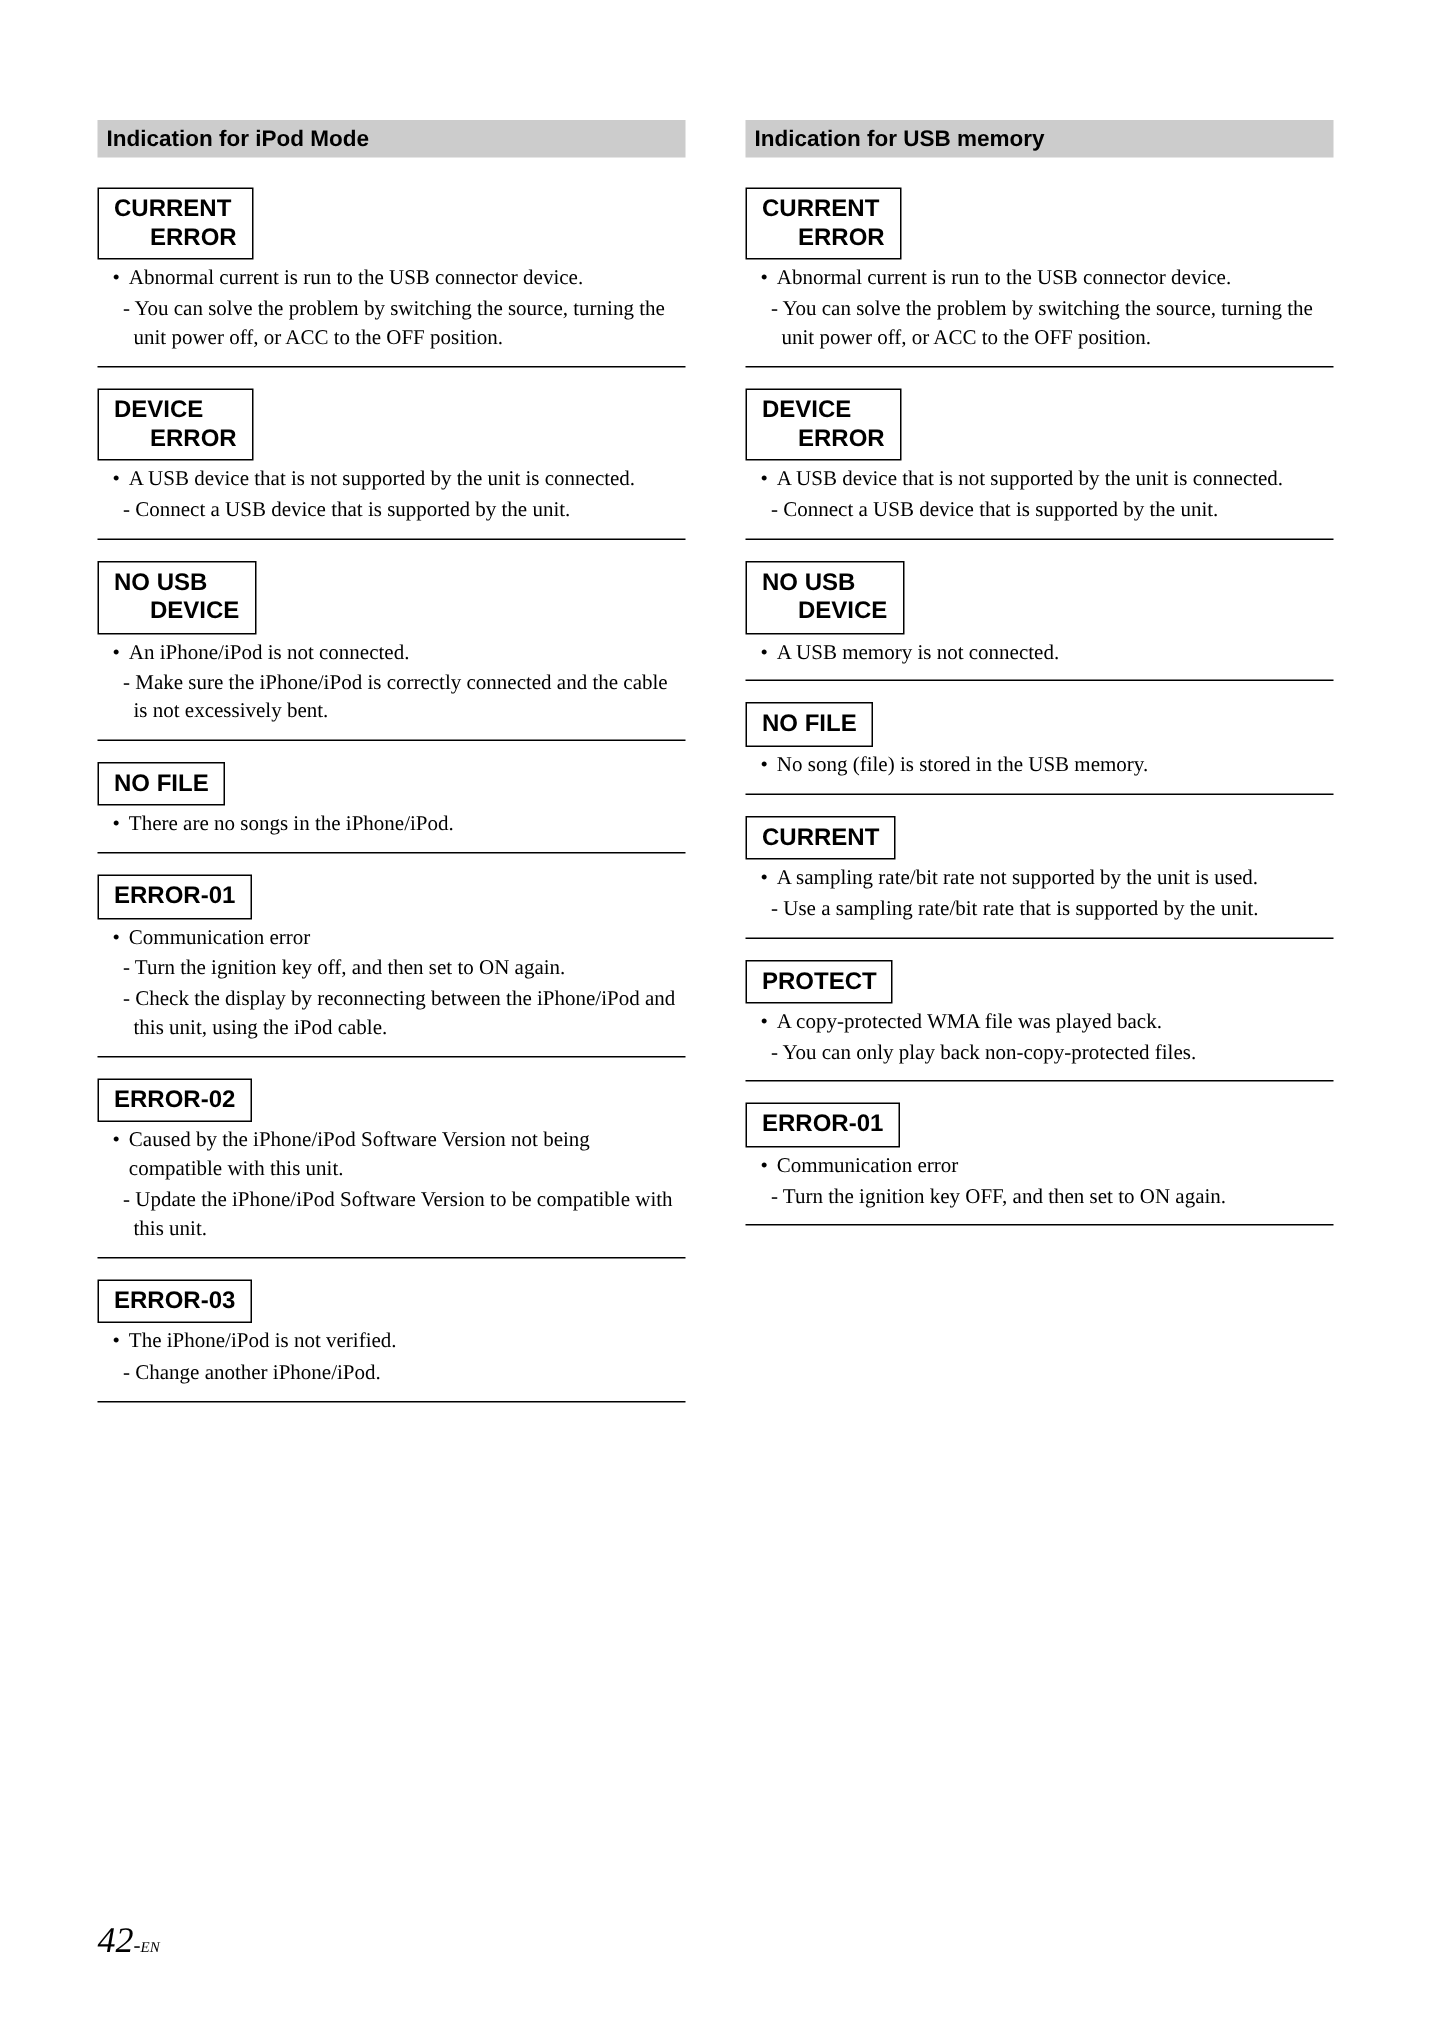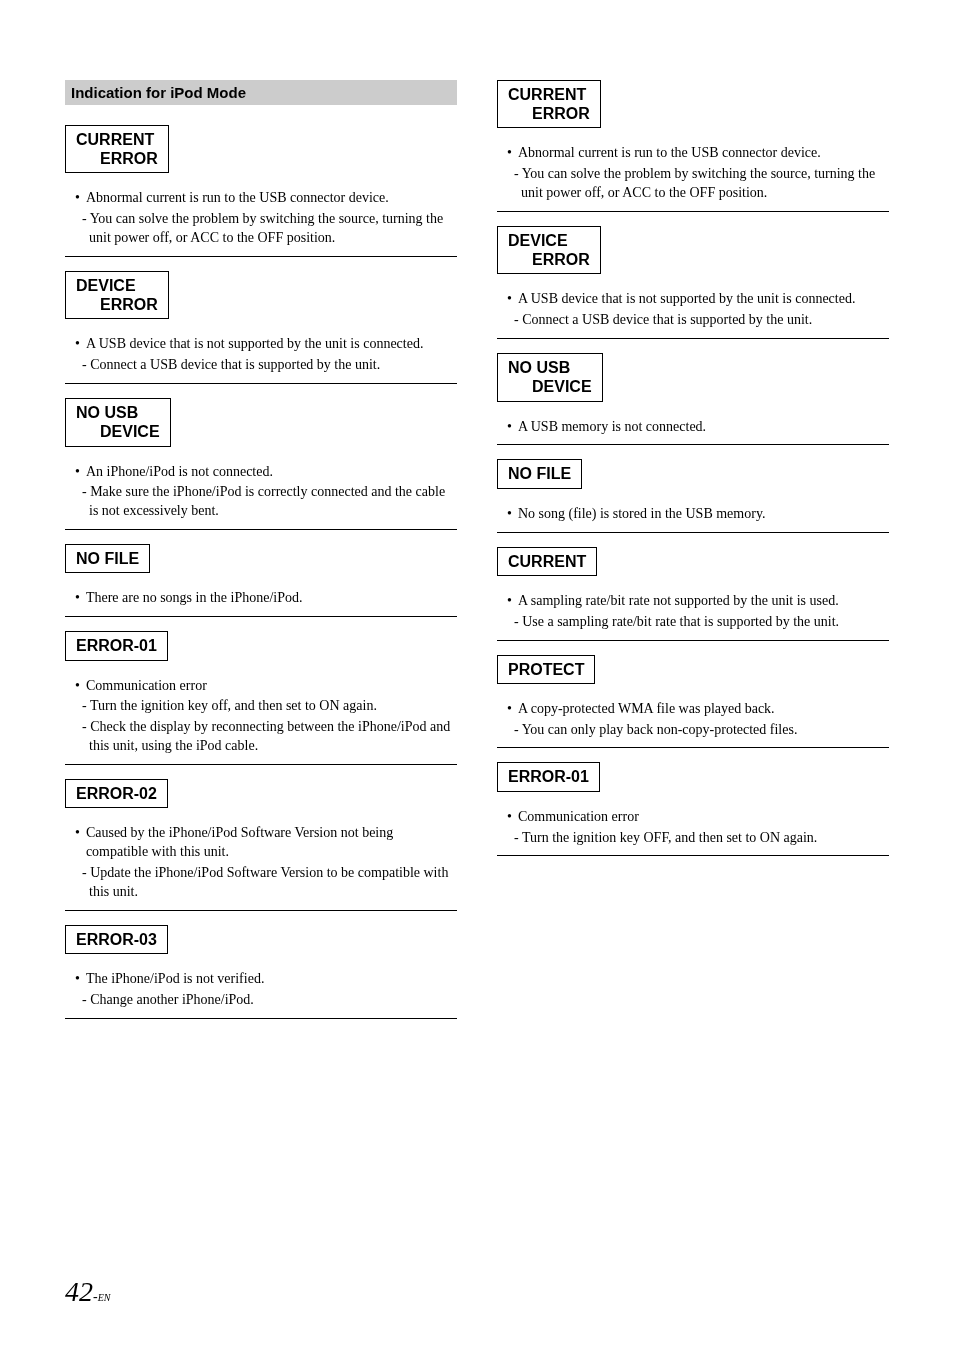--- a/index.html
+++ b/index.html
@@ -26,21 +26,21 @@
     }
     .error-block { margin-bottom: 14px; }
     .error-box {
       display: inline-block;
       border: 1.5px solid #000;
       padding: 4px 10px;
       font-family: Arial, Helvetica, sans-serif;
       font-weight: bold;
       font-size: 16px;
       line-height: 1.2;
-      margin-bottom: 16px;
+      margin-bottom: 4px;
     }
     .error-box-line { display: block; }
     .bullet-item {
       display: flex;
       align-items: flex-start;
       font-size: 14px;
       line-height: 1.35;
       padding-left: 10px;
       margin-bottom: 2px;
     }
@@ -58,21 +58,21 @@
       margin-top: 8px;
       margin-bottom: 14px;
     }
     .page-num {
       position: absolute;
       bottom: 40px;
       left: 65px;
       font-family: "Times New Roman", Times, serif;
       font-style: italic;
     }
-    .pn-big { font-size: 28px; }
+    .pn-big { font-size: 24px; }
     .pn-smallen { font-size: 10px; }
     .pn-dash { font-size: 14px; }
   </style>
 </head>
 <body>
 
 <div class="columns">
   <div class="col">
     <div class="section-header">Indication for iPod Mode</div>
     <div>
@@ -100,20 +100,21 @@
             <span class="bullet">•</span>
             <span>Caused by the iPhone/iPod Software Version not being compatible with this unit.</span>
           </div><div class="sub-line">- Update the iPhone/iPod Software Version to be compatible with this unit.</div><hr class="sep"></div>
         <div class="error-block"><div class="error-box"><span class="error-box-line">ERROR-03</span></div><div class="bullet-item">
             <span class="bullet">•</span>
             <span>The iPhone/iPod is not verified.</span>
           </div><div class="sub-line">- Change another iPhone/iPod.</div><hr class="sep"></div>
       </div>
   </div>
   <div class="col">
+    <div class="section-header">Indication for USB memory</div>
     <div>
         <div class="error-block"><div class="error-box"><span class="error-box-line">CURRENT</span><span class="error-box-line" style="padding-left: 24px;">ERROR</span></div><div class="bullet-item">
             <span class="bullet">•</span>
             <span>Abnormal current is run to the USB connector device.</span>
           </div><div class="sub-line">- You can solve the problem by switching the source, turning the unit power off, or ACC to the OFF position.</div><hr class="sep"></div>
         <div class="error-block"><div class="error-box"><span class="error-box-line">DEVICE</span><span class="error-box-line" style="padding-left: 24px;">ERROR</span></div><div class="bullet-item">
             <span class="bullet">•</span>
             <span>A USB device that is not supported by the unit is connected.</span>
           </div><div class="sub-line">- Connect a USB device that is supported by the unit.</div><hr class="sep"></div>
         <div class="error-block"><div class="error-box"><span class="error-box-line">NO USB</span><span class="error-box-line" style="padding-left: 24px;">DEVICE</span></div><div class="bullet-item">

